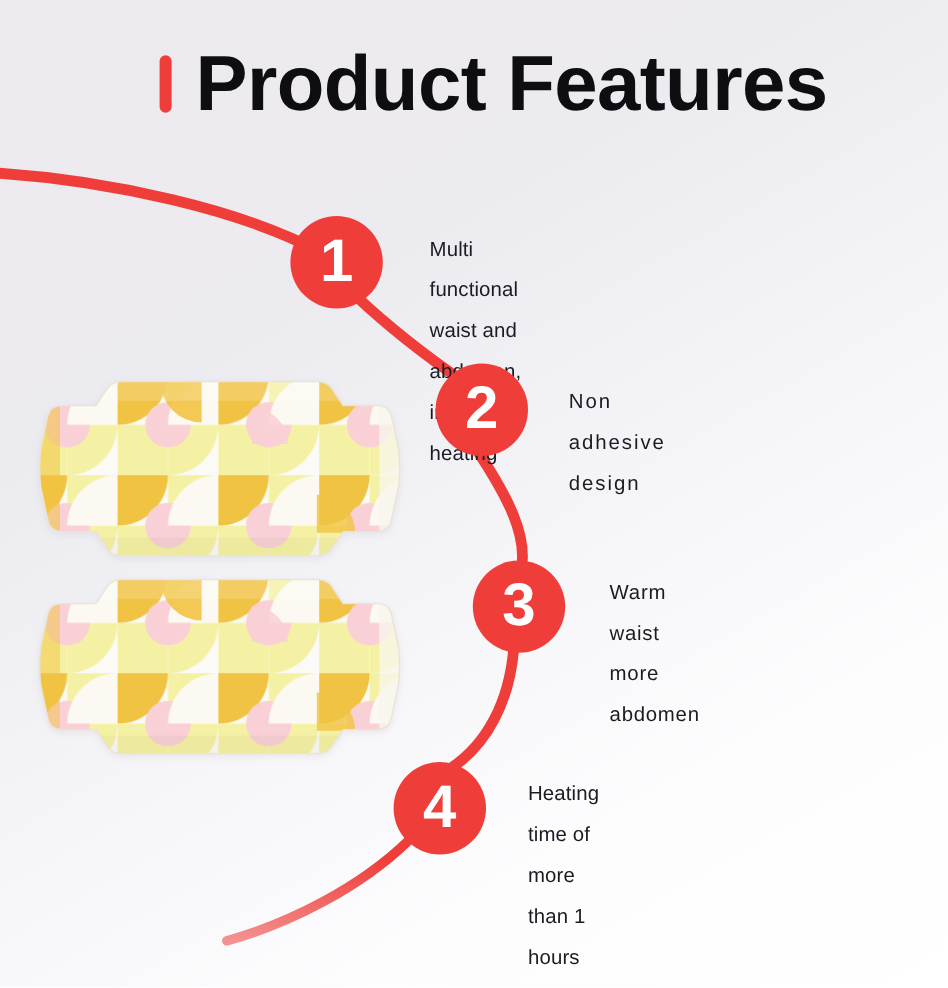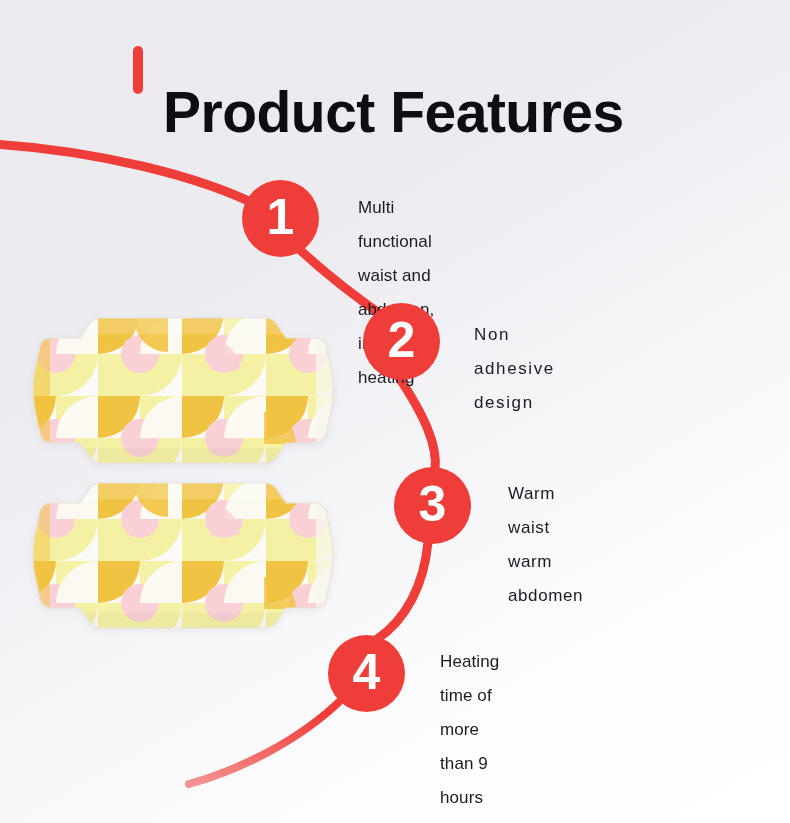--- a/index.html
+++ b/index.html
@@ -33,27 +33,26 @@
     top: 46px;
     width: 10px;
     height: 48px;
     background: #ef3e3a;
     border-radius: 5px;
   }
   #page-title {
     position: absolute;
     left: 163px;
     top: 32px;
-    font-size: 57px;
+    font-size: 65px;
     font-weight: 700;
     letter-spacing: -0.5px;
     color: #0d0d12;
     white-space: nowrap;
     line-height: 76px;
-    margin-top: 42px;
   }
 
   
   #connector-svg {
     position: absolute;
     left: 0; top: 0;
     width: 790px;
     height: 823px;
     pointer-events: none;
   }
@@ -227,22 +226,22 @@
 
   <div class="feature-row" id="feature-2">
     <div class="step-badge">2</div>
     <div class="feature-text">Non adhesive
 design</div>
   </div>
 
   <div class="feature-row" id="feature-3">
     <div class="step-badge">3</div>
     <div class="feature-text">Warm waist
-warm abdomen</div>
+more abdomen</div>
   </div>
 
   <div class="feature-row" id="feature-4">
     <div class="step-badge">4</div>
     <div class="feature-text">Heating time of more
-than 9 hours</div>
+than 1 hours</div>
   </div>
 
 </div>
 
 </body></html>

